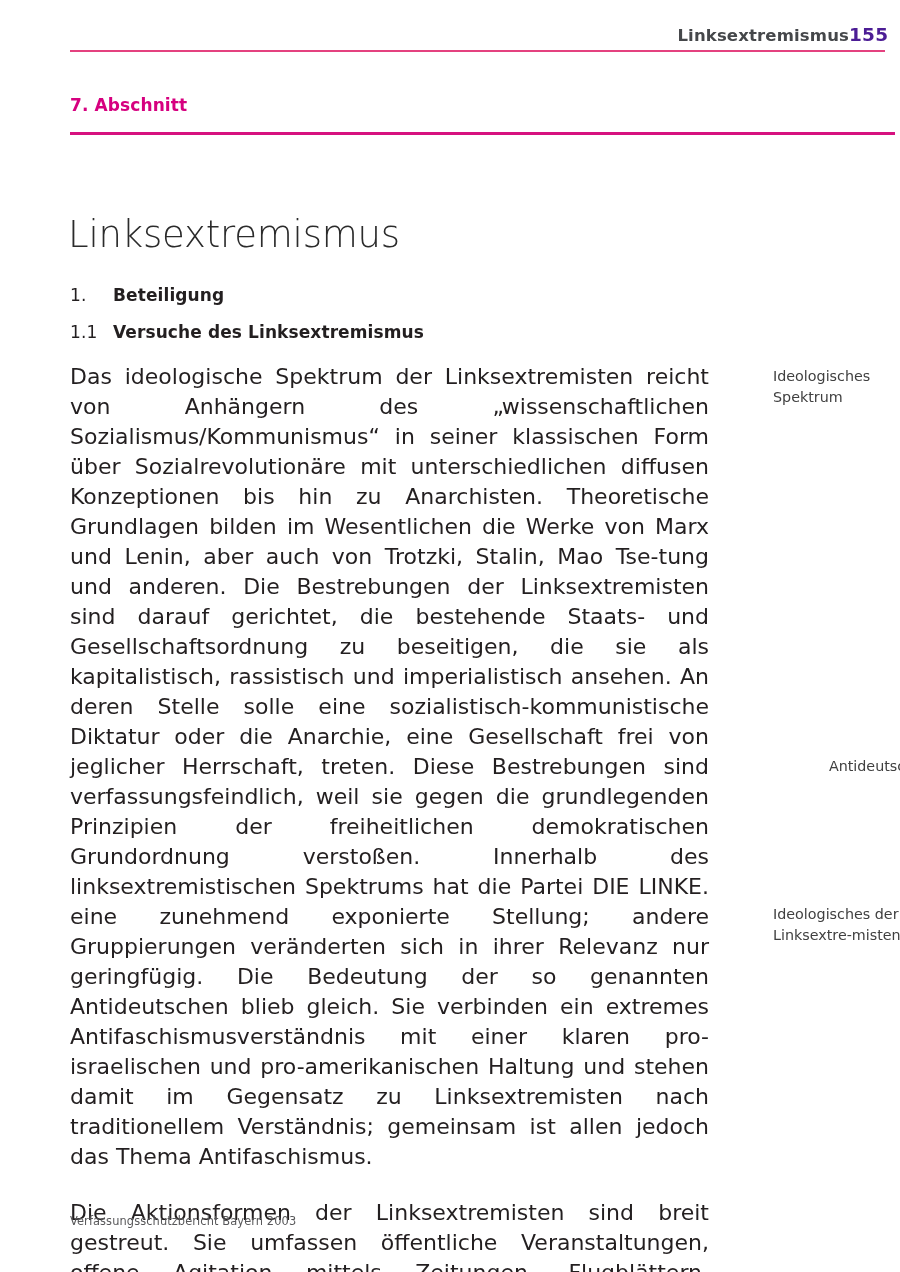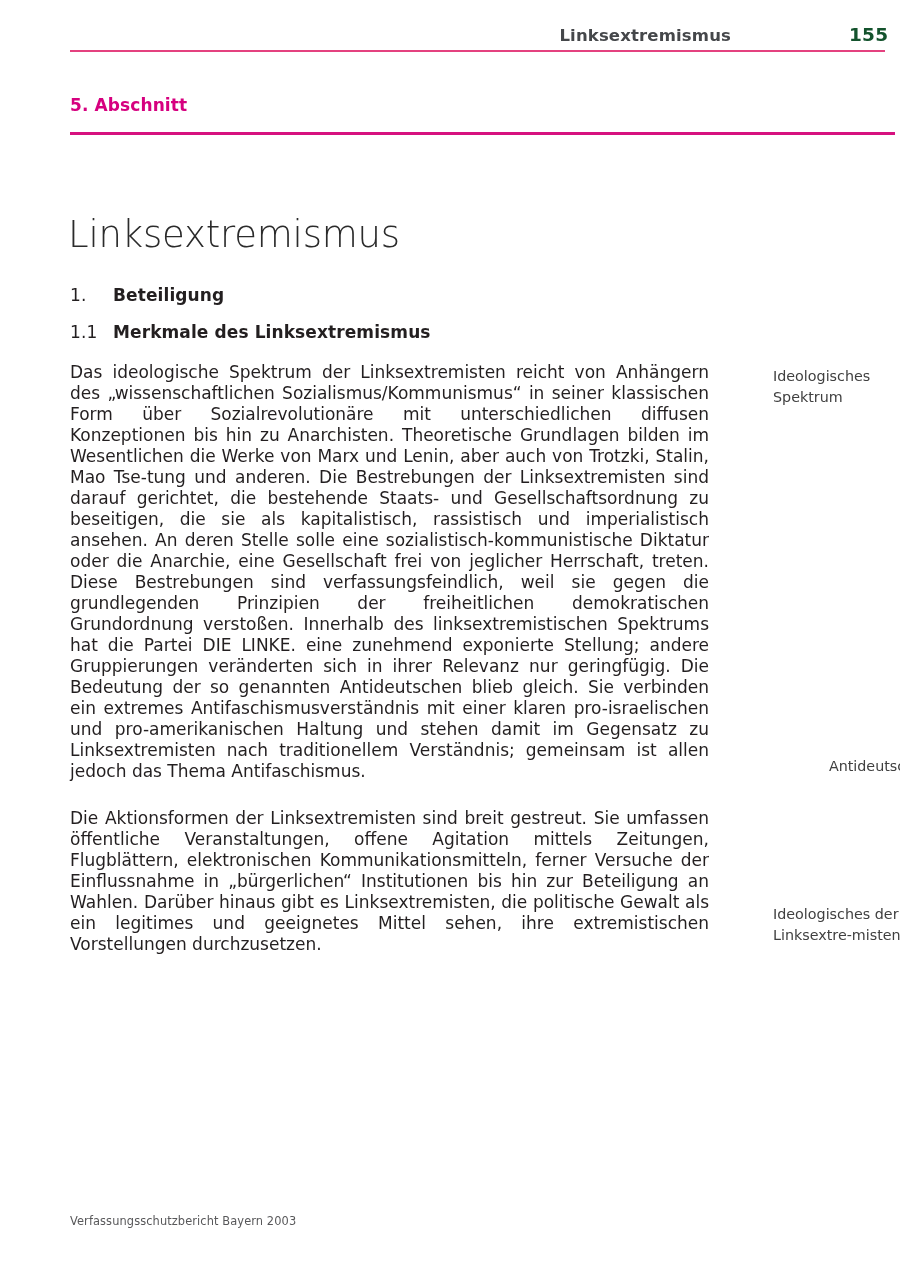--- a/index.html
+++ b/index.html
@@ -37,22 +37,21 @@
   }
   .running-head-title {
     font-size: 16.5px;
     font-weight: 700;
     color: #45474a;
     letter-spacing: 0.15px;
   }
   .running-head-pageno {
     font-size: 18.5px;
     font-weight: 700;
-    color: #14532d;
-    margin-left: 118px;
+    color: #4c1d95;
     width: 36px;
     text-align: right;
     letter-spacing: 0.2px;
   }
   .rule-head {
     position: absolute;
     left: 70px;
     width: 815px;
     top: 50px;
     height: 2px;
@@ -114,22 +113,22 @@
 
   
   .body-col {
     position: absolute;
     left: 70px;
     top: 362px;
     width: 639px;
   }
   .para {
     text-align: justify;
-    font-size: 17px;
-    line-height: 21px;
+    font-size: 22px;
+    line-height: 30px;
     color: #231f20;
     margin: 0 0 25.6px 0;
     hyphens: manual;
     word-spacing: 0;
   }
   .para:last-child { margin-bottom: 0; }
 
   
   .marginalia {
     position: absolute;
@@ -157,32 +156,32 @@
 <body>
 
 <div class="page">
 
   <div class="running-head">
     <span class="running-head-title">Linksextremismus</span>
     <span class="running-head-pageno">155</span>
   </div>
   <div class="rule-head"></div>
 
-  <div class="section-label">5. Abschnitt</div>
+  <div class="section-label">7. Abschnitt</div>
   <div class="rule-section"></div>
 
   <h1 class="chapter-title">Linksextremismus</h1>
 
   <div class="heading heading-1">
     <span class="num">1.</span>
     <span class="txt">Beteiligung</span>
   </div>
   <div class="heading heading-11">
     <span class="num">1.1</span>
-    <span class="txt">Merkmale des Linksextremismus</span>
+    <span class="txt">Versuche des Linksextremismus</span>
   </div>
 
   <div class="body-col">
     <p class="para">Das ideologische Spektrum der Linksextremisten reicht von Anhängern des „wissenschaftlichen Sozialismus/Kommunismus“ in seiner klassischen Form über Sozialrevolutionäre mit unterschiedlichen diffusen Konzeptionen bis hin zu Anarchisten. Theoretische Grundlagen bilden im Wesentlichen die Werke von Marx und Lenin, aber auch von Trotzki, Stalin, Mao Tse-tung und anderen. Die Bestrebungen der Linksextremisten sind darauf gerichtet, die bestehende Staats- und Gesellschaftsordnung zu beseitigen, die sie als kapitalistisch, rassistisch und imperialistisch ansehen. An deren Stelle solle eine sozialistisch-kommunistische Diktatur oder die Anarchie, eine Gesellschaft frei von jeglicher Herrschaft, treten. Diese Bestrebungen sind verfassungsfeindlich, weil sie gegen die grundlegenden Prinzipien der freiheitlichen demokratischen Grundordnung verstoßen. Innerhalb des linksextremistischen Spektrums hat die Partei DIE LINKE. eine zunehmend exponierte Stellung; andere Gruppierungen veränderten sich in ihrer Relevanz nur geringfügig. Die Bedeutung der so genannten Antideutschen blieb gleich. Sie verbinden ein extremes Antifaschismusverständnis mit einer klaren pro-israelischen und pro-amerikanischen Haltung und stehen damit im Gegensatz zu Linksextremisten nach traditionellem Verständnis; gemeinsam ist allen jedoch das Thema Antifaschismus.</p>
     <p class="para">Die Aktionsformen der Linksextremisten sind breit gestreut. Sie umfassen öffentliche Veranstaltungen, offene Agitation mittels Zeitungen, Flugblättern, elektronischen Kommunikationsmitteln, ferner Versuche der Einflussnahme in „bürgerlichen“ Institutionen bis hin zur Beteiligung an Wahlen. Darüber hinaus gibt es Linksextremisten, die politische Gewalt als ein legitimes und geeignetes Mittel sehen, ihre extremistischen Vorstellungen durchzusetzen.</p>
   </div>
 
   <div class="marginalia mn-1">Ideologisches Spektrum</div>
   <div class="marginalia mn-2">Antideutsche</div>
   <div class="marginalia mn-3">Ideologisches der Linksextre-misten</div>

